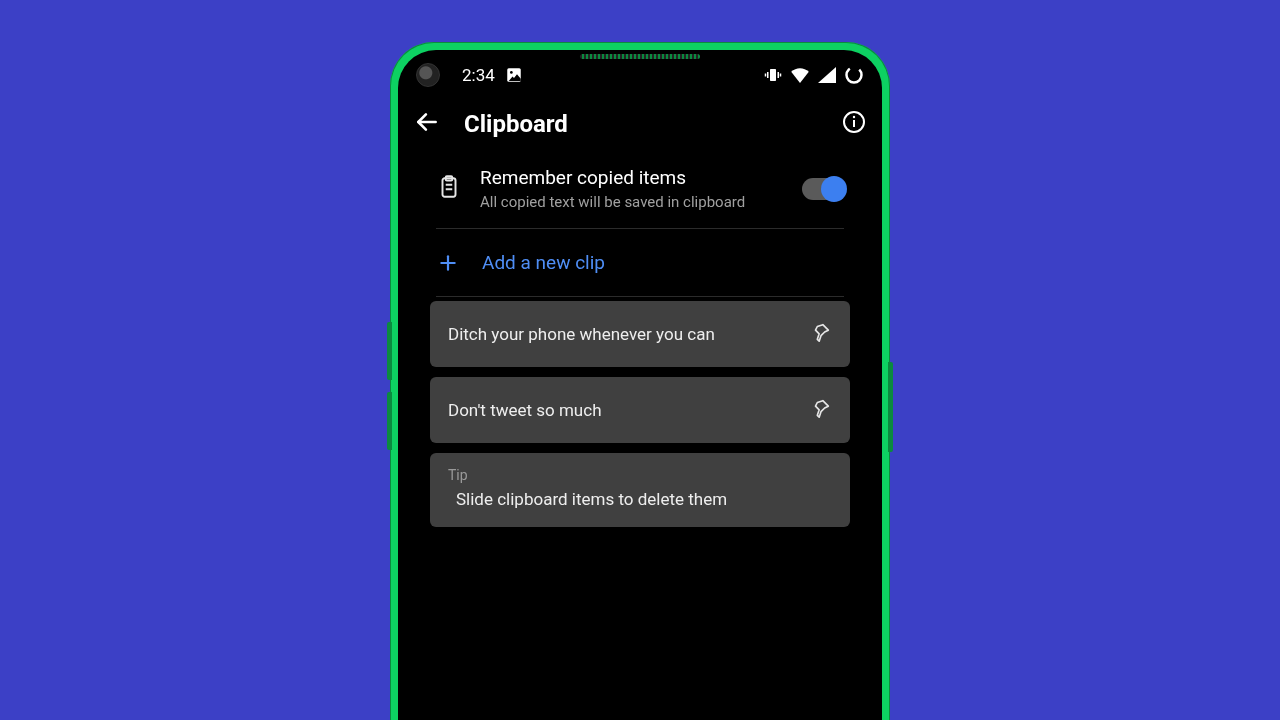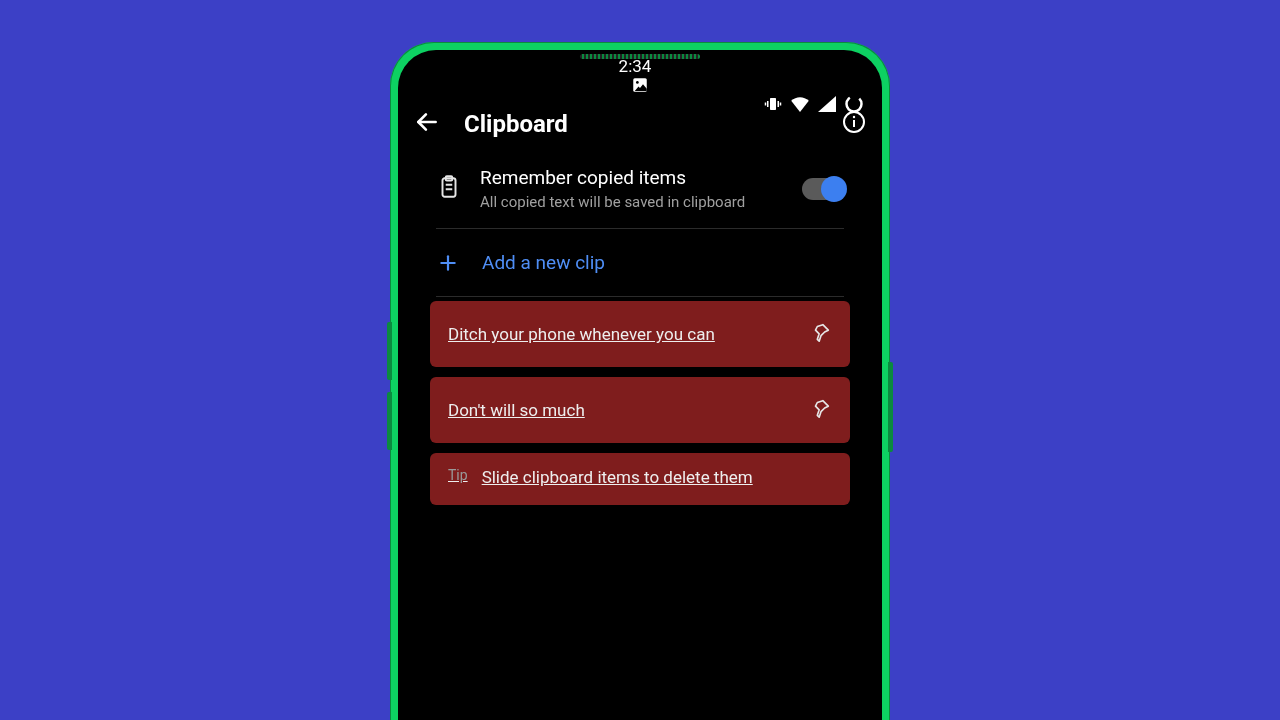--- a/index.html
+++ b/index.html
@@ -39,21 +39,20 @@
     border-radius: 38px 38px 0 0;
     overflow: hidden;
     padding-top: 4px;
   }
   .status-bar {
     display: flex;
     align-items: center;
     height: 42px;
     padding: 0 18px;
     color: #fff;
-    flex-direction: column;
   }
   .camera {
     width: 24px; height: 24px; border-radius: 50%;
     background: radial-gradient(circle at 40% 40%, #555 0 6px, #222 7px);
     margin-right: 22px;
     border:1px solid #333;
   }
   .time { font-size: 17px; font-weight:400; margin-right:10px;}
   .status-icons { margin-left:auto; display:flex; gap:8px; align-items:center;}
   .status-icons svg, .status-bar svg { display:block; }
@@ -76,25 +75,25 @@
   .toggle .knob {
     position:absolute; right:-3px; top:-2px;
     width:26px; height:26px; border-radius:50%;
     background:#3c7ff0;
   }
   .divider { height:1px; background:#2b2b2b; margin:0 12px;}
   .add-row { display:flex; align-items:center; gap:24px; padding:22px 14px; color:#4f8ef5; font-size:19px;}
   .add-row svg { flex-shrink:0;}
   .cards { padding: 4px 6px; display:flex; flex-direction:column; gap:10px;}
   .card {
-    background:#7f1d1d; border-radius:6px; padding:20px 18px;
-    display:flex; align-items:center; gap:14px; color:#eee; font-size:17px;text-decoration:underline;
+    background:#404040; border-radius:6px; padding:20px 18px;
+    display:flex; align-items:center; gap:14px; color:#eee; font-size:17px;
   }
   .card .label { flex:1; }
-  .tip-card { flex-direction:row; align-items:flex-start; gap:6px; padding:14px 18px 18px;}
+  .tip-card { flex-direction:column; align-items:flex-start; gap:6px; padding:14px 18px 18px;}
   .tip-label { color:#9a9a9a; font-size:14px;}
   .tip-text  { color:#eee; font-size:17px;margin-left:8px;}
 </style>
 </head>
 <body>
 
 <div class="phone-frame">
   <div class="side-btn-l1"></div>
   <div class="side-btn-l2"></div>
   <div class="side-btn-r"></div>
@@ -194,21 +193,21 @@
         <div class="card">
           <span class="label">Ditch your phone whenever you can</span>
           <span>
             <svg width="22" height="22" viewBox="0 0 24 24" fill="none" stroke="#e6e6e6" stroke-width="1.8" stroke-linejoin="round">
                 <path d="M14 4l6 6-4 2-4 4-2 6-2-2 2-6-4-4 2-4z" transform="rotate(0 12 12)"></path>
               </svg>
           </span>
         </div>
 
         <div class="card">
-          <span class="label">Don't will so much</span>
+          <span class="label">Don't tweet so much</span>
           <span>
             <svg width="22" height="22" viewBox="0 0 24 24" fill="none" stroke="#e6e6e6" stroke-width="1.8" stroke-linejoin="round">
                 <path d="M14 4l6 6-4 2-4 4-2 6-2-2 2-6-4-4 2-4z"></path>
               </svg>
           </span>
         </div>
 
 
         <div class="card tip-card">
           <span class="tip-label">Tip</span>

